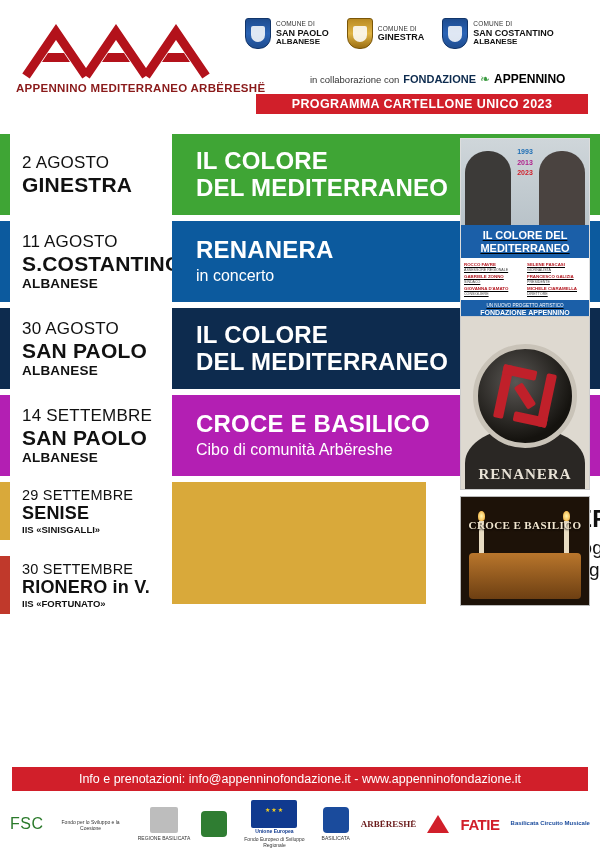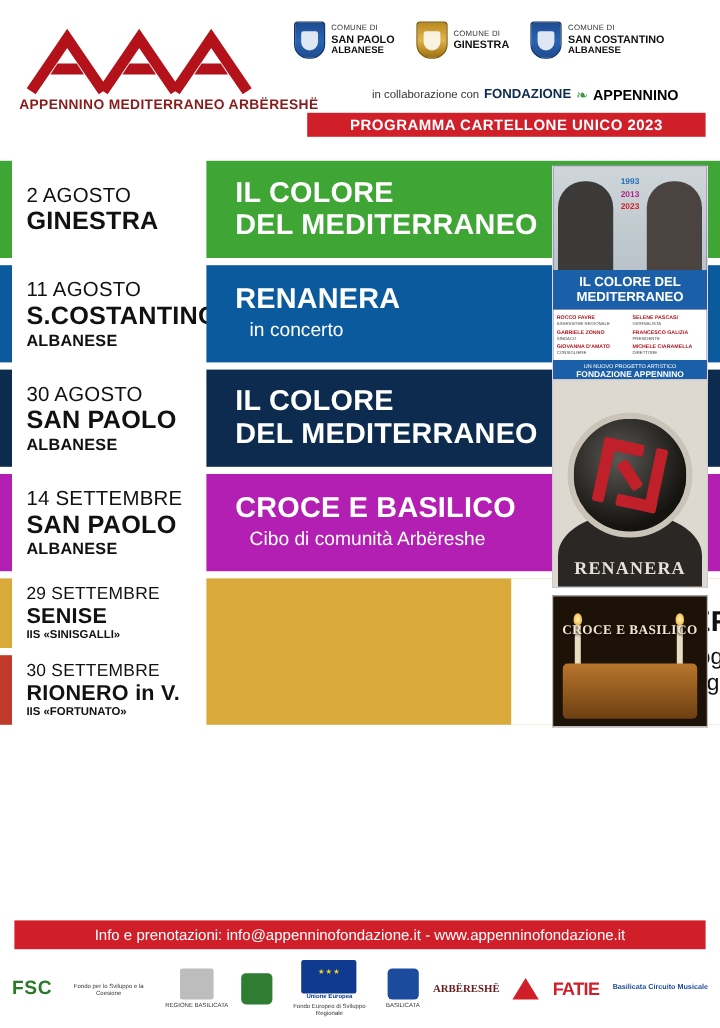--- a/index.html
+++ b/index.html
@@ -71,21 +71,21 @@
   .row .date-col .d1 { font-size: 17px; letter-spacing:.2px; }
   .row .date-col .d2 { font-size: 21px; font-weight: bold; letter-spacing:.2px; }
   .row .date-col .d3 { font-size: 13.5px; font-weight: bold; letter-spacing:.2px; }
   .row .date-col .d4 { font-size: 10.5px; font-weight: bold; }
 
   .row .bar {
     flex: 1; display:flex; flex-direction:column; justify-content:center;
     padding-left: 24px; color:#fff;
   }
   .bar .t1 { font-size: 24px; font-weight: bold; line-height: 1.12; letter-spacing:.2px; }
-  .bar .t2 { font-size: 16px; line-height: 1.3; margin-top: 2px; margin-left: 12px; }
+  .bar .t2 { font-size: 16px; line-height: 1.3; margin-top: 2px; }
 
   
   .row-swatch { position:absolute; left:0; top:0; width: 10px; height: 100%; }
 
   .bar-green { background: #3fa535; }
   .bar-blue  { background: #0c5a9e; }
   .bar-navy  { background: #0d2b4e; }
   .bar-magenta { background: #b31fb3; }
 
   .sw-green { background:#3fa535; }
@@ -113,21 +113,21 @@
   .gold-block .g3 { font-size: 19px; }
   .gold-inner-white {
     position:absolute; left: 254px; top: 0; width: 346px; height: 122px;
     background:#fff;
     display:flex; flex-direction:column; align-items:center; justify-content:center;
   }
 
   
   .img-colore {
     position:absolute; right: 10px; top: 138px; width: 130px; height: 208px;
-    background:#4c1d95; border:1px solid #ddd; overflow:hidden;
+    background:#404040; border:1px solid #ddd; overflow:hidden;text-decoration:underline;
   }
   .ic-top { height: 86px; background: linear-gradient(#cfd6da,#b9c3c9); position:relative; }
   .ic-face {
     position:absolute; bottom:0; width:46px; height:74px; border-radius: 22px 22px 0 0;
     background:#3c3a38;
   }
   .ic-face.l { left: 4px; }
   .ic-face.r { right: 4px; background:#4a4340; }
   .ic-years {
     position:absolute; left:50%; top:8px; transform:translateX(-50%);
@@ -203,21 +203,21 @@
     background: #d11f2a; color:#fff;
     display:flex; align-items:center; justify-content:center;
     font-size: 12.5px;
   }
   .footer-logos {
     position:absolute; left: 10px; right: 10px; bottom: 8px; height: 50px;
     display:flex; align-items:center; justify-content:space-between; gap:6px;
   }
   .flogo { display:flex; flex-direction:column; align-items:center; justify-content:center; }
   .flogo .lbl { font-size: 5px; color:#333; text-align:center; line-height:1.2; margin-top:2px; max-width:72px; }
-  .fsc { font-size: 16px; font-weight:bold; color:#2b7a2b; letter-spacing:.5px; }
+  .fsc { font-size: 16px; font-weight:normal; color:#2b7a2b; letter-spacing:.5px; }
   .badge-green { width:26px; height:26px; border-radius:4px; background:#2f7d32; }
   .badge-blue { width:26px; height:26px; border-radius:4px; background:#1a4b9c; }
   .eu {
     width: 46px; height: 28px; background:#103a8f; position:relative; border-radius:2px;
   }
   .eu::after {
     content:"★★★"; position:absolute; left:50%; top:6px; transform:translateX(-50%);
     color:#f5d020; font-size:6px; letter-spacing:1px;
   }
   .eu-txt { font-size: 5px; color:#103a8f; font-weight:bold; }
@@ -341,21 +341,21 @@
 
     <div style="position:relative; height: 122px;">
       <div class="gold-block">
         <div class="gold-inner-white">
           <div class="g1">«MEDITERRANEO»</div>
           <div class="g2">Dialogo con</div>
           <div class="g3">il prof. Egidio Ivetic</div>
         </div>
       </div>
 
-      <div class="row row-half" style="margin-bottom:6px;">
+      <div class="row row-half" style="margin-bottom:16px;">
         <div class="row-swatch sw-gold"></div>
         <div class="date-col">
           <div class="d1">29 SETTEMBRE</div>
           <div class="d2">SENISE</div>
           <div class="d4">IIS «SINISGALLI»</div>
         </div>
       </div>
 
       <div class="row row-half">
         <div class="row-swatch sw-red"></div>

